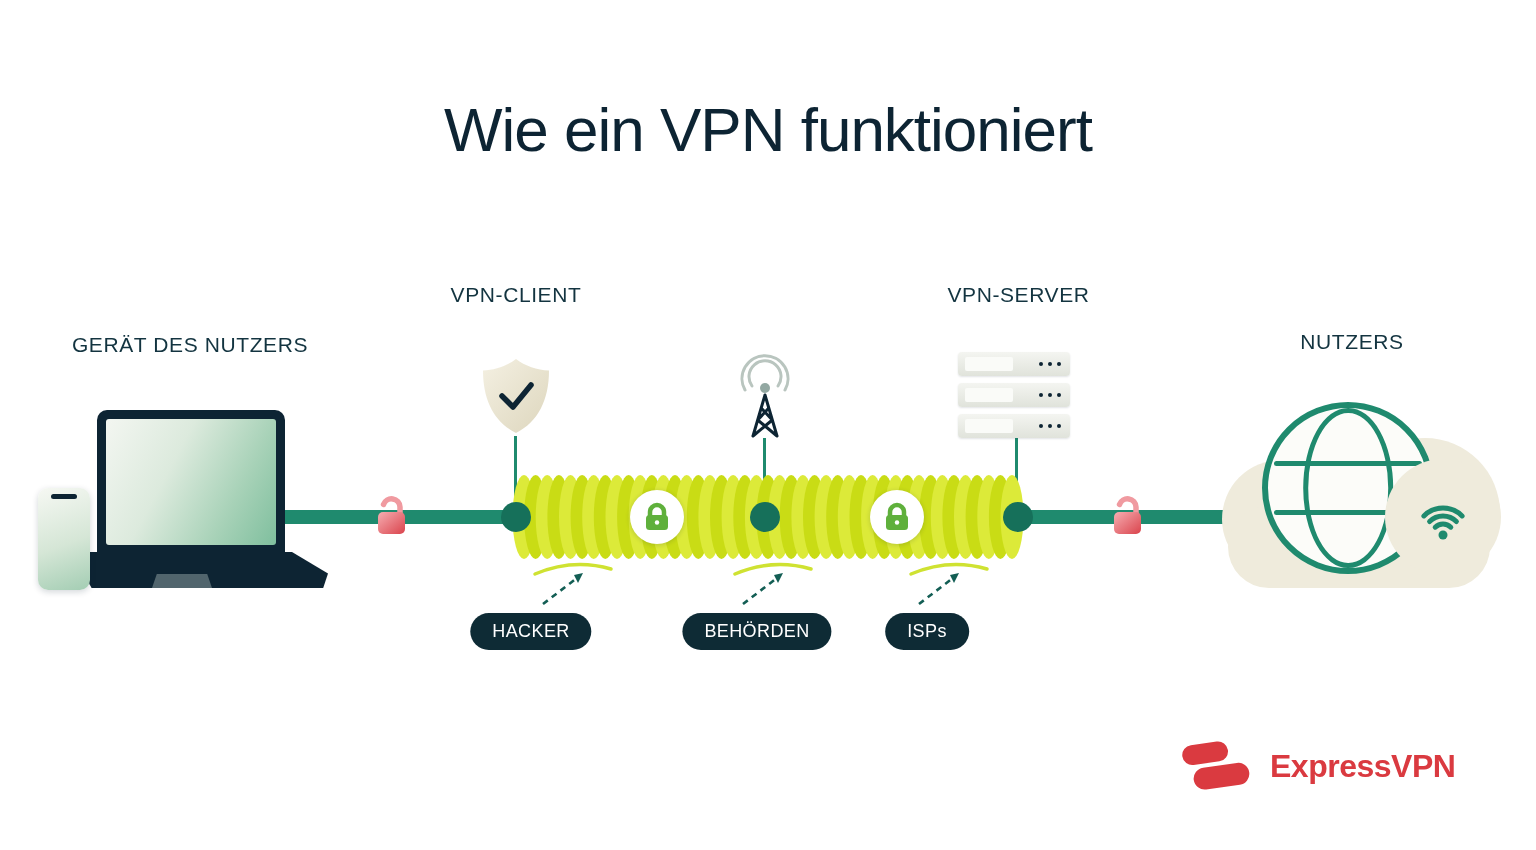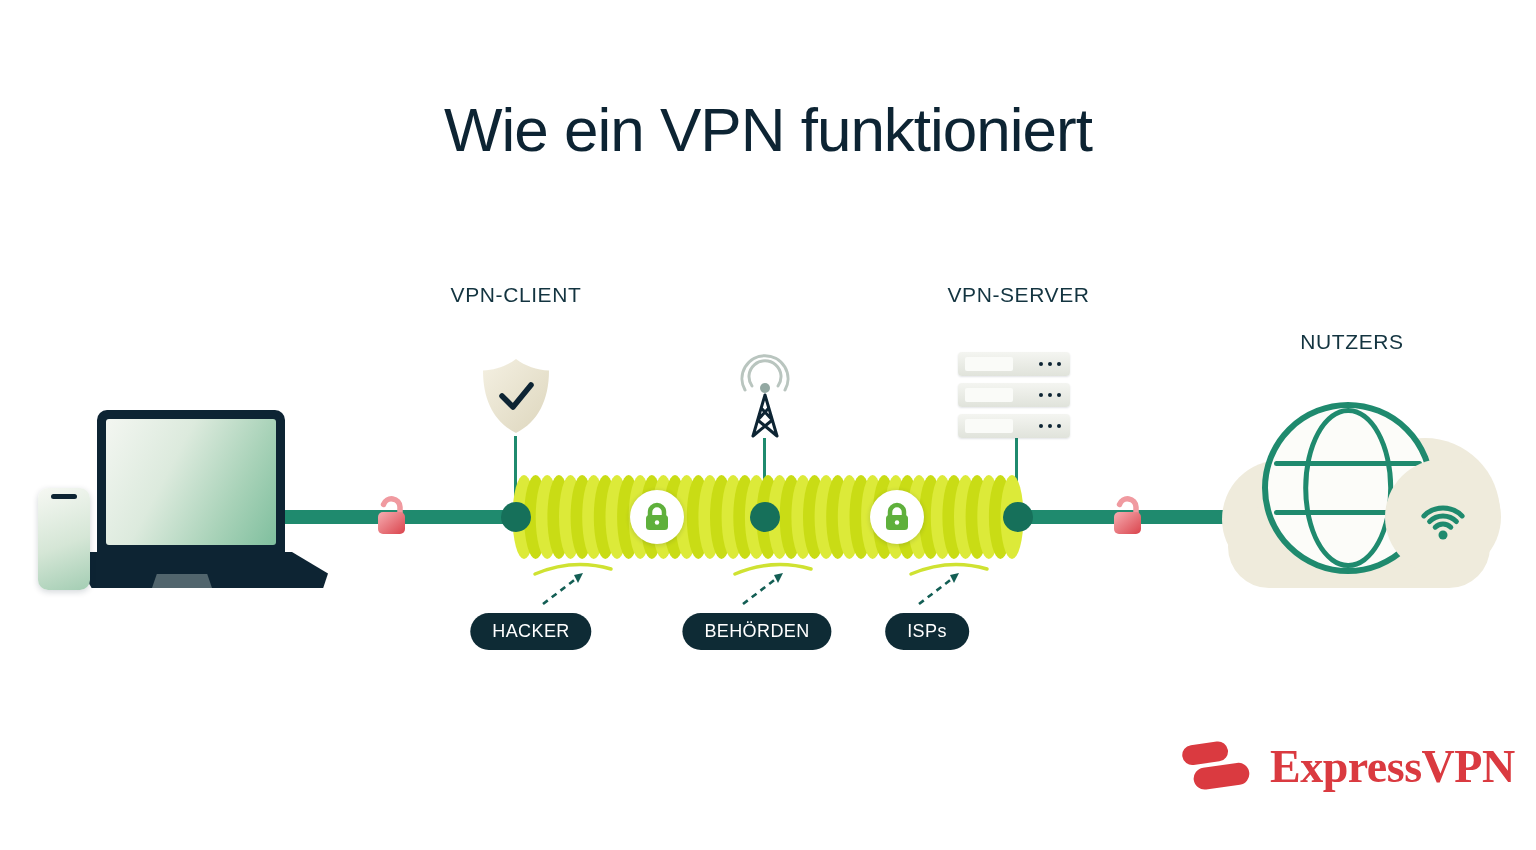--- a/index.html
+++ b/index.html
@@ -89,38 +89,39 @@
          background:#fcfcf9;border:6px solid var(--teal)}
   .globe-merid{position:absolute;top:0;bottom:0;left:50%;transform:translateX(-50%);width:56%;
                border:5px solid var(--teal);border-radius:50%}
   .globe-lat{position:absolute;left:3.5%;right:3.5%;height:5px;background:var(--teal);border-radius:3px}
   .lat1{top:33%}.lat2{top:64%}
   .wifi-badge{position:absolute;left:165px;top:63px;width:116px;height:116px;border-radius:50%;
               background:var(--cream);display:flex;align-items:center;justify-content:center}
 
   
   .brand{position:absolute;left:1176px;top:734px;display:flex;align-items:center;gap:16px;z-index:2}
-  .wordmark{font-family:Liberation Serif, serif;font-weight:bold;font-size:46px;
+  .wordmark{font-family:Liberation Sans, sans-serif;font-weight:bold;font-size:32px;
             color:var(--brand_red);letter-spacing:-.5px}
 
   
   .s-navy{stroke:var(--navy)}
   .s-teal{stroke:var(--teal)} .f-teal{fill:var(--teal)}
   .s-green{stroke:var(--lock_green)} .f-green{fill:var(--lock_green)}
   .s-arc{stroke:#cfe232} .s-dash{stroke:#135e54} .f-dash{fill:#135e54}
   .f-red{fill:var(--brand_red)}
   .s-grey{stroke:#b9c5bf} .f-grey{fill:#93a8a2}
 </style>
 </head>
 <body>
 
 <div class="stage">
 
   <h1 class="title">Wie ein VPN funktioniert</h1>
 
+  <div class="dlabel lbl-device">GERÄT DES NUTZERS</div>
   <div class="dlabel lbl-client">VPN-CLIENT</div>
   <div class="dlabel lbl-server">VPN-SERVER</div>
   <div class="dlabel lbl-internet">NUTZERS</div>
 
   <div class="hline seg1"></div>
   <div class="hline seg2"></div>
   <div class="vline v1"></div>
   <div class="vline v2"></div>
   <div class="vline v3"></div>
 

